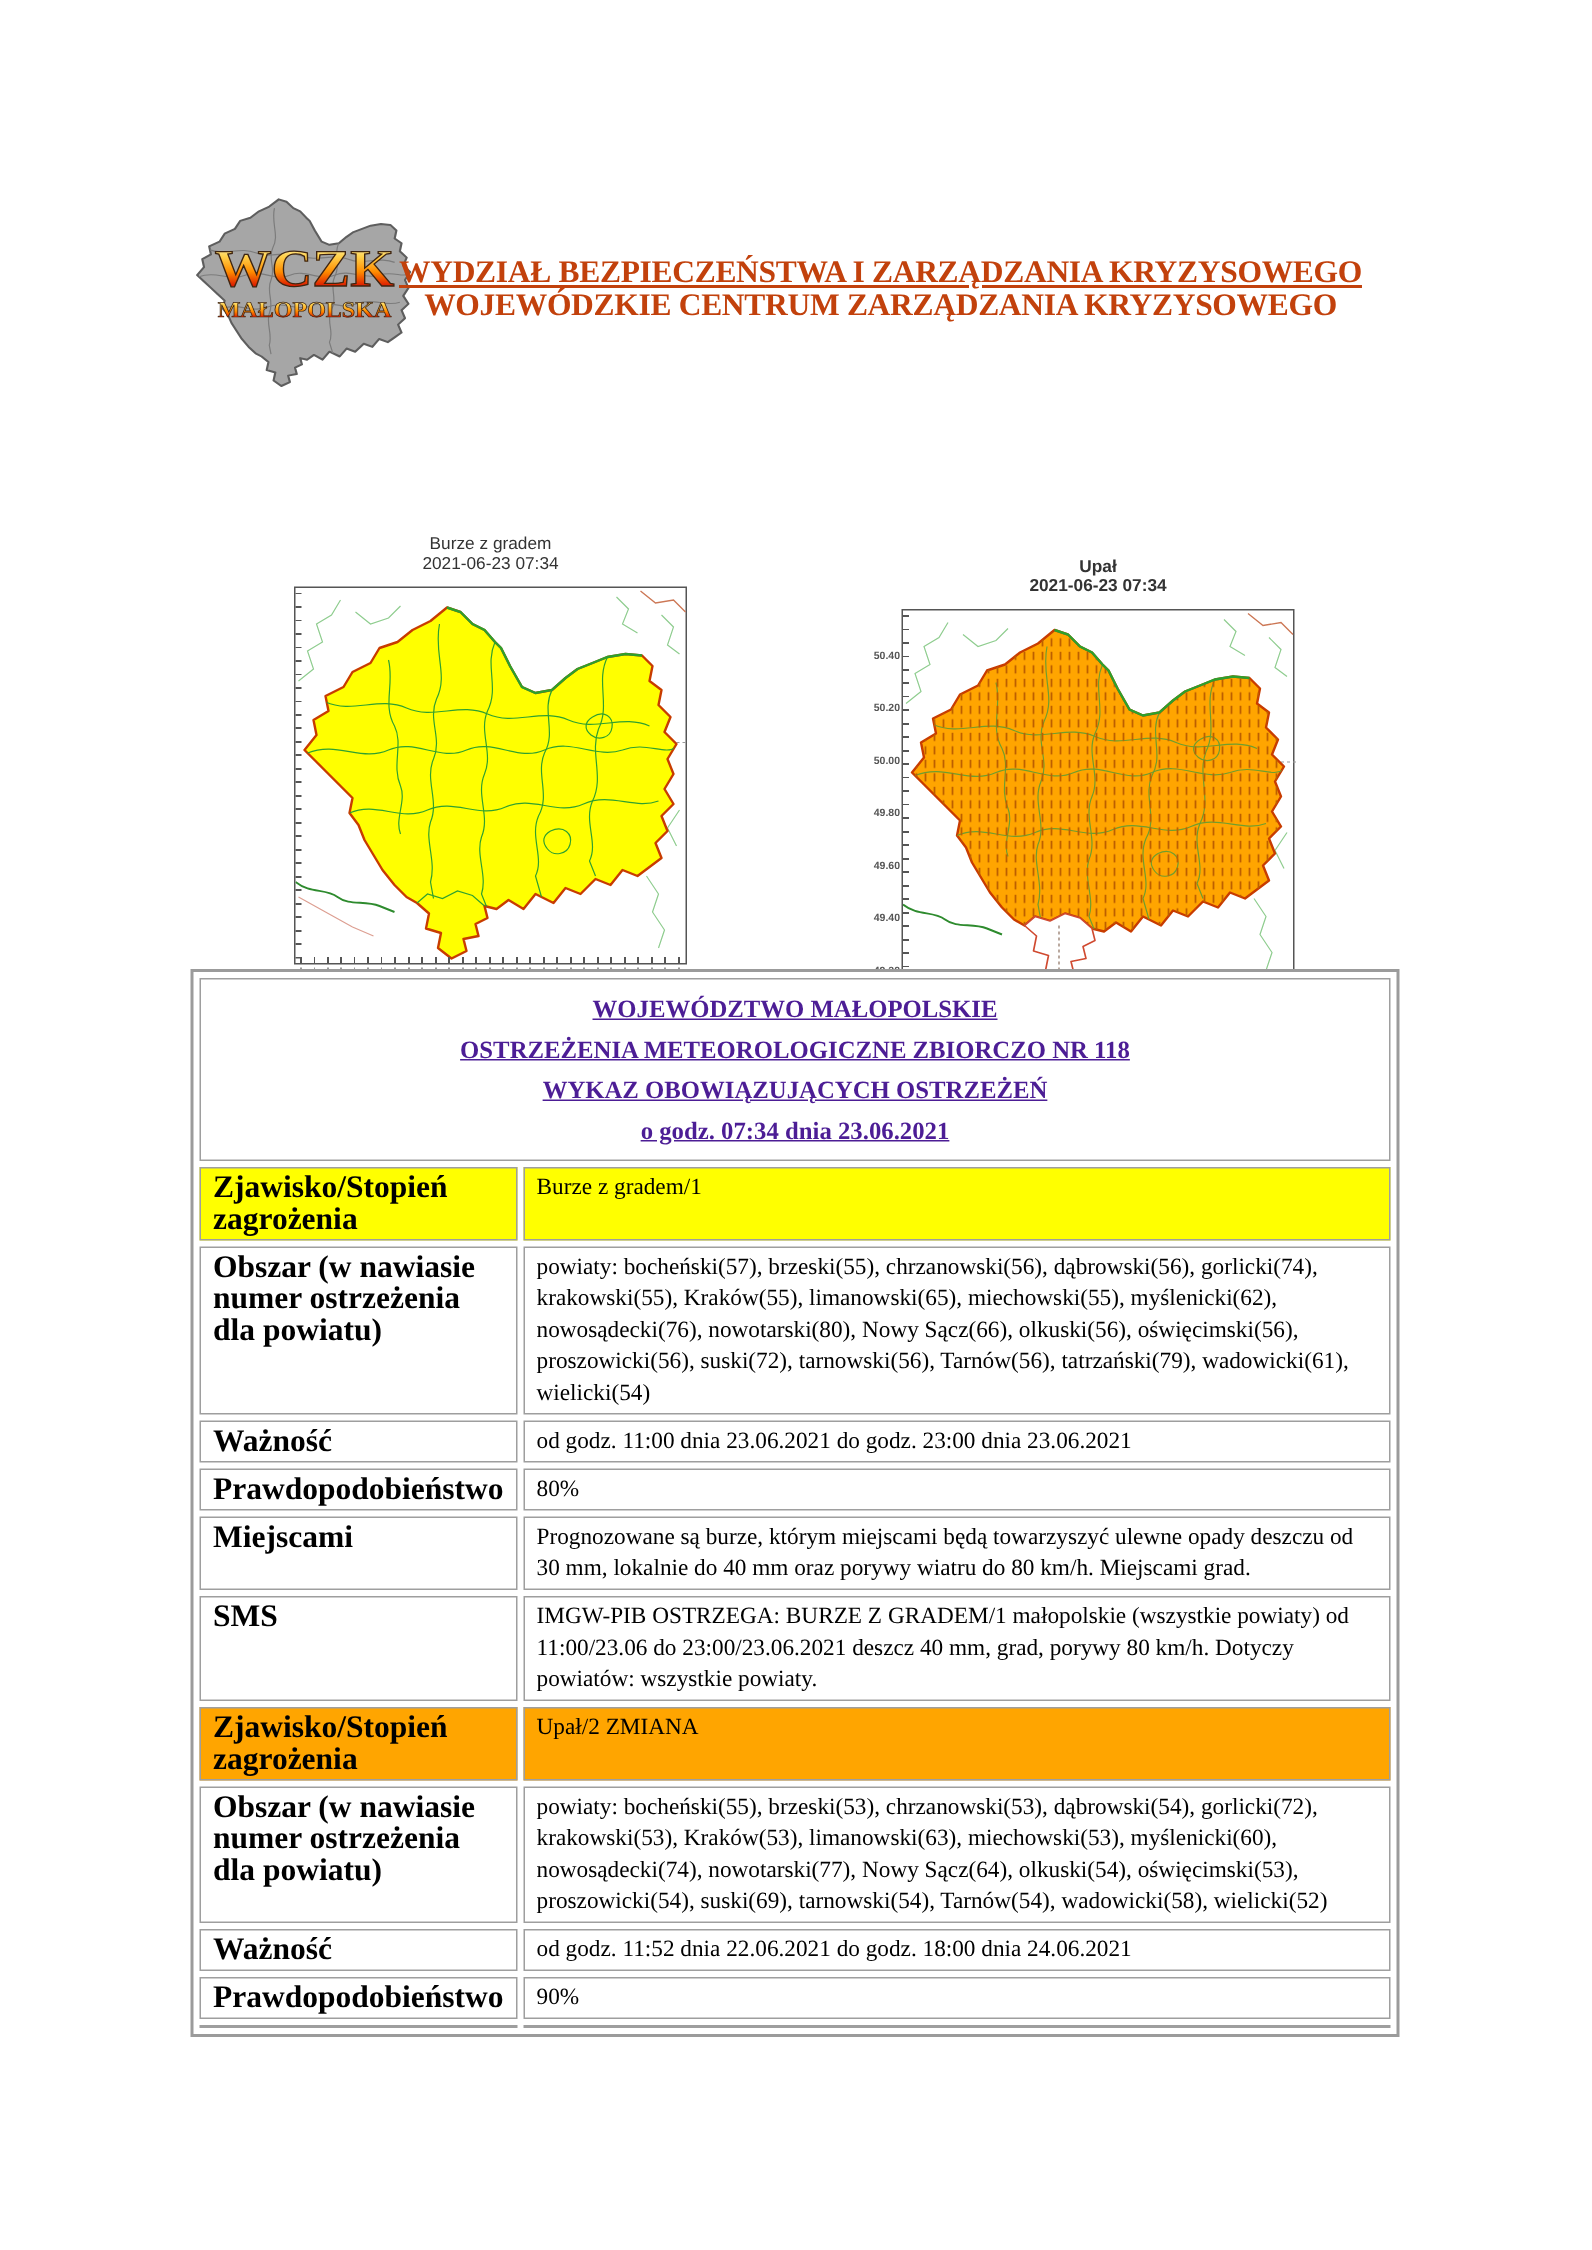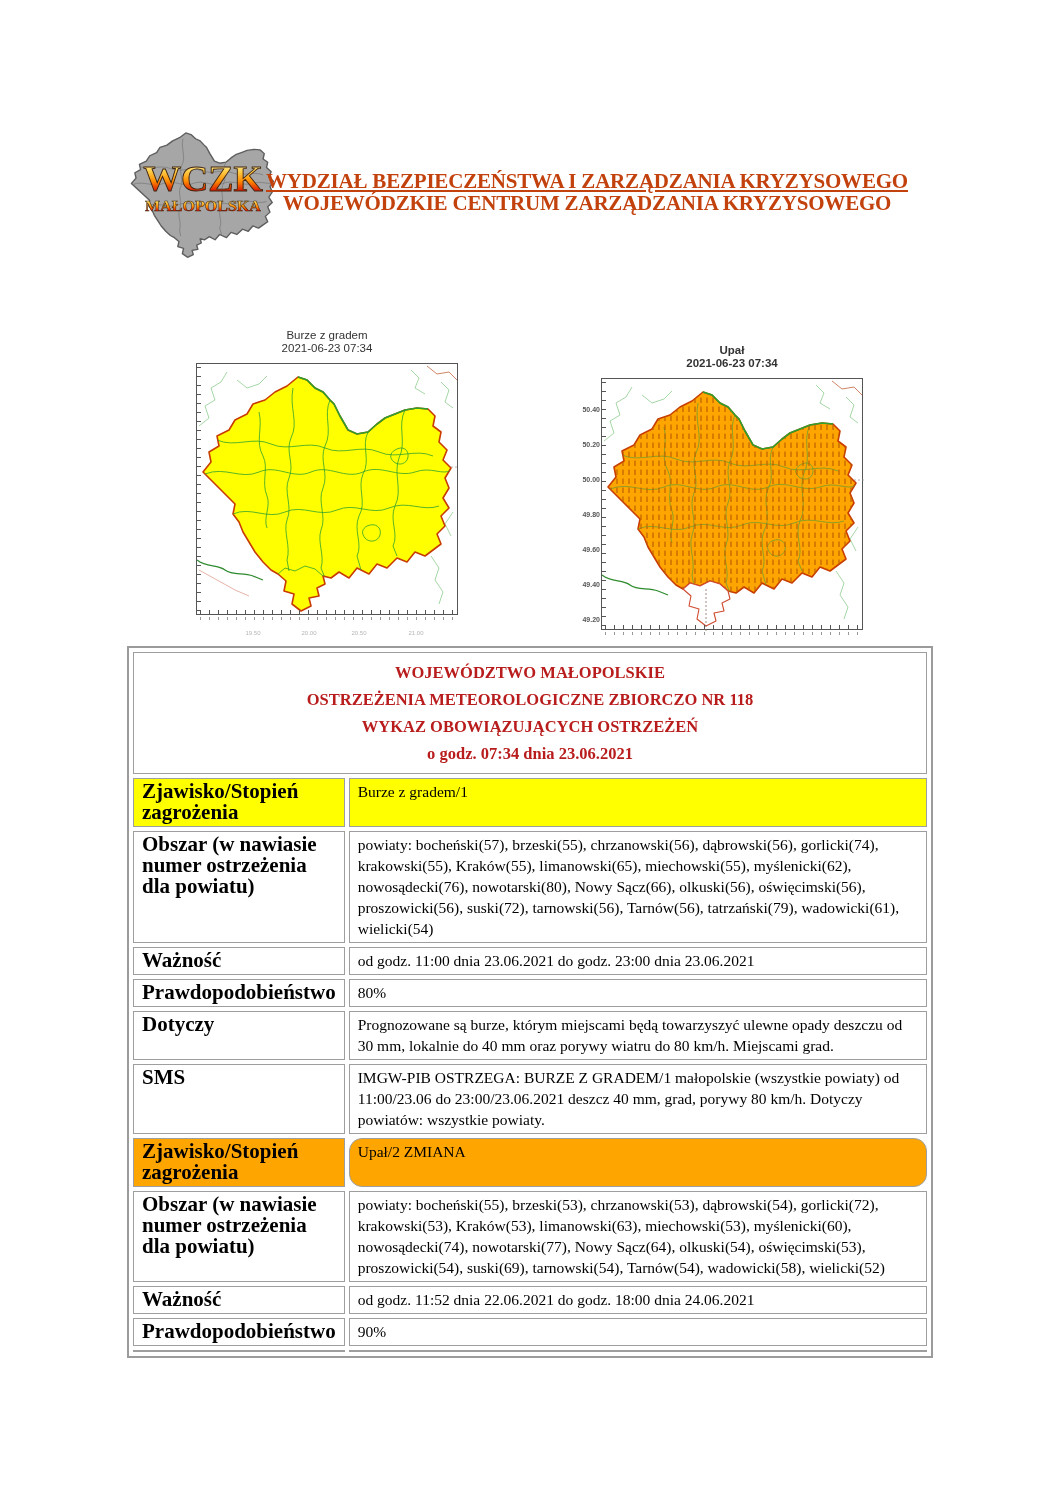--- a/index.html
+++ b/index.html
@@ -9,21 +9,21 @@
   
   .logo { position:absolute; left:128px; top:126px; }
   .org-header { position:absolute; left:238px; top:170px; width:698px; text-align:center; color:#c2410c; }
   .org-line { font-weight:bold; font-size:21px; line-height:22px; letter-spacing:-0.2px; white-space:nowrap; }
   .org-line.u { text-decoration:underline; }
 
   
   .map-fig { position:absolute; width:262px; }
   .map-fig.m1 { left:196px; top:329px; }
   .map-fig.m2 { left:601px; top:344px;font-weight:bold; }
-  .map-title { text-align:center; font-family:"Liberation Sans", sans-serif; font-size:11.5px; line-height:13px; color:#333; }
+  .map-title { text-align:center; font-family:"Liberation Sans", sans-serif; font-size:11.5px; line-height:13px; color:#333;margin-top:28px; }
   .map-frame { position:relative; margin-top:8px; width:262px; height:252px; border:1px solid #555; background:#fff; }
   .map-frame svg { position:absolute; left:0; top:0; }
   .ticks-left { position:absolute; left:0; top:3px; bottom:3px; width:4px; background:repeating-linear-gradient(to bottom,#555 0 1px,transparent 1px 9px); }
   .ticks-bottom { position:absolute; left:3px; right:3px; bottom:0; height:4px; background:repeating-linear-gradient(to right,#555 0 1px,transparent 1px 9px); }
   .ticks-below { position:absolute; left:3px; right:3px; bottom:-6px; height:3px; background:repeating-linear-gradient(to right,#999 0 1px,transparent 1px 9px); }
   .ylab { position:absolute; left:-26px; width:24px; text-align:right; font-family:"Liberation Sans", sans-serif; font-size:7px; color:#555; }
   .xlab { position:absolute; bottom:-22px; width:30px; text-align:center; font-family:"Liberation Sans", sans-serif; font-size:6px; color:#b5b5b5; }
 
   
   table.warn { position:absolute; left:127px; top:646px; width:806px;
@@ -181,21 +181,21 @@
       <span class="xlab" style="left:41px">19.50</span>
       <span class="xlab" style="left:97px">20.00</span>
       <span class="xlab" style="left:147px">20.50</span>
       <span class="xlab" style="left:204px">21.00</span>
     </div>
   </div>
 
   <table class="warn">
     <tbody>
       <tr>
-        <td class="hdr" colspan="2" style="color: #b91c1c;">
+        <td class="hdr" colspan="2" style="color: #4c1d95; text-decoration: underline;">
           <div>WOJEWÓDZTWO MAŁOPOLSKIE</div>
           <div>OSTRZEŻENIA METEOROLOGICZNE ZBIORCZO NR 118</div>
           <div>WYKAZ OBOWIĄZUJĄCYCH OSTRZEŻEŃ</div>
           <div>o godz. 07:34 dnia 23.06.2021</div>
         </td>
       </tr>
       <tr>
         <td class="lbl" style="background-color: rgb(255, 255, 0);">Zjawisko/Stopień zagrożenia</td>
         <td class="val" style="background-color: rgb(255, 255, 0);">Burze z gradem/1</td>
       </tr>
@@ -205,30 +205,30 @@
       </tr>
       <tr>
         <td class="lbl">Ważność</td>
         <td class="val">od godz. 11:00 dnia 23.06.2021 do godz. 23:00 dnia 23.06.2021</td>
       </tr>
       <tr>
         <td class="lbl">Prawdopodobieństwo</td>
         <td class="val">80%</td>
       </tr>
       <tr>
-        <td class="lbl">Dotyczy</td>
+        <td class="lbl">Miejscami</td>
         <td class="val">Prognozowane są burze, którym miejscami będą towarzyszyć ulewne opady deszczu od 30 mm, lokalnie do 40 mm oraz porywy wiatru do 80 km/h. Miejscami grad.</td>
       </tr>
       <tr>
         <td class="lbl">SMS</td>
         <td class="val">IMGW-PIB OSTRZEGA: BURZE Z GRADEM/1 małopolskie (wszystkie powiaty) od 11:00/23.06 do 23:00/23.06.2021 deszcz 40 mm, grad, porywy 80 km/h. Dotyczy powiatów: wszystkie powiaty.</td>
       </tr>
       <tr>
         <td class="lbl" style="background-color: rgb(255, 165, 0);">Zjawisko/Stopień zagrożenia</td>
-        <td class="val" style="background-color: rgb(255, 165, 0); border-radius: 13px;">Upał/2 ZMIANA</td>
+        <td class="val" style="background-color: rgb(255, 165, 0);">Upał/2 ZMIANA</td>
       </tr>
       <tr>
         <td class="lbl">Obszar (w nawiasie numer ostrzeżenia dla powiatu)</td>
         <td class="val">powiaty: bocheński(55), brzeski(53), chrzanowski(53), dąbrowski(54), gorlicki(72), krakowski(53), Kraków(53), limanowski(63), miechowski(53), myślenicki(60), nowosądecki(74), nowotarski(77), Nowy Sącz(64), olkuski(54), oświęcimski(53), proszowicki(54), suski(69), tarnowski(54), Tarnów(54), wadowicki(58), wielicki(52)</td>
       </tr>
       <tr>
         <td class="lbl">Ważność</td>
         <td class="val">od godz. 11:52 dnia 22.06.2021 do godz. 18:00 dnia 24.06.2021</td>
       </tr>
       <tr>

